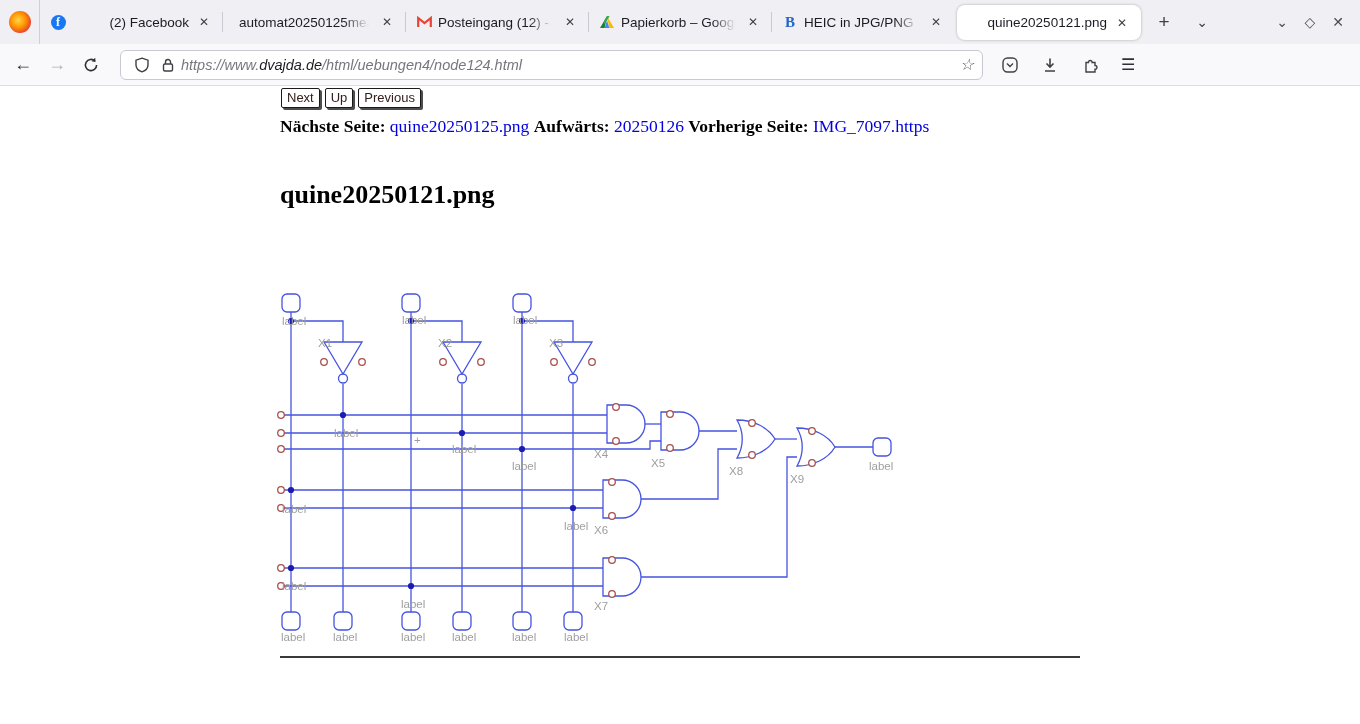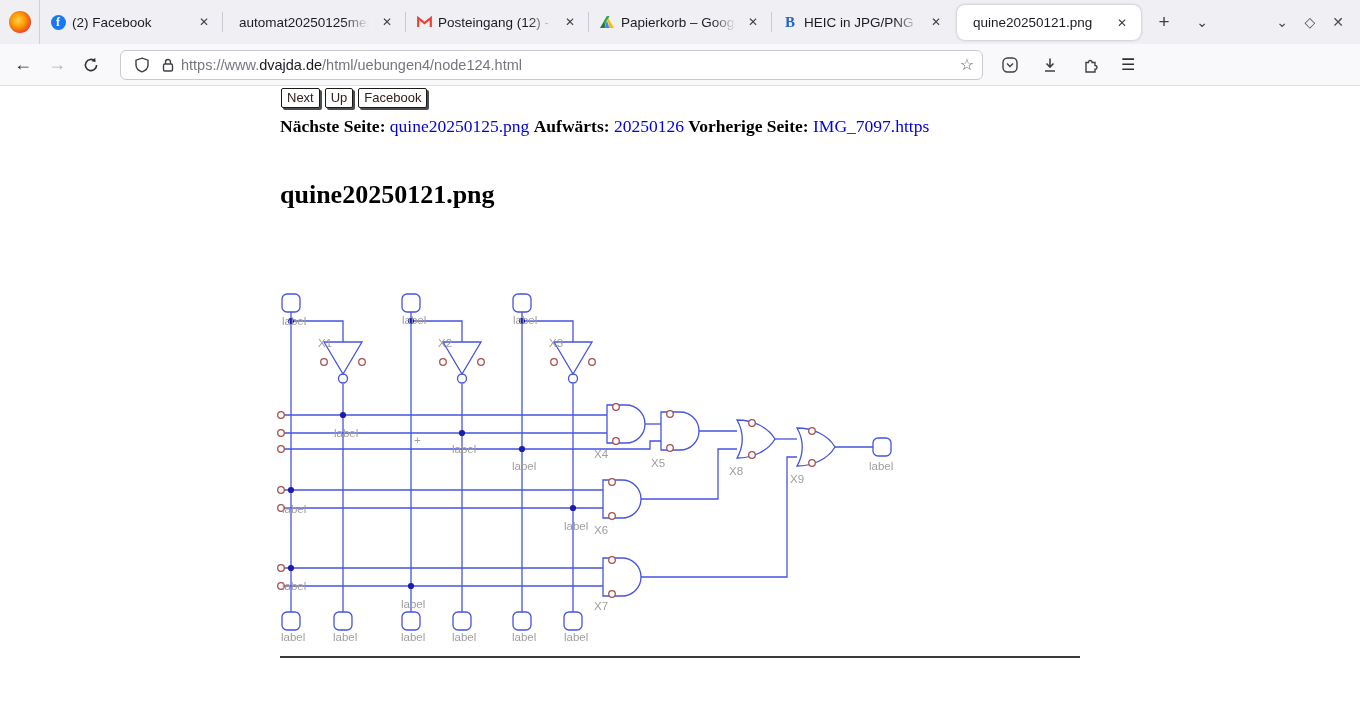--- a/index.html
+++ b/index.html
@@ -9,21 +9,21 @@
   
   .tabbar { height:44px; background:#f0f0f4; display:flex; align-items:stretch; }
   .fx-btn { width:40px; display:flex; align-items:center; justify-content:center;
     border-right:1px solid #cfcfd6; }
   .fx-logo { width:22px; height:22px; border-radius:50%;
     background:radial-gradient(circle at 42% 42%, #ffd54a 0%, #ff9500 40%, #e8452c 72%, #b5267f 100%); }
   .tab { width:183px; display:flex; align-items:center; padding:0 10px; position:relative;
     font-size:13.5px; color:#1c1b22; cursor:default; }
   .tab.sep::after { content:""; position:absolute; right:0; top:12px; height:20px;
     width:1px; background:#c9c9d2; }
-  .tab-title { flex:1; white-space:nowrap; overflow:hidden; margin:7px 6px; }
+  .tab-title { flex:1; white-space:nowrap; overflow:hidden; margin:7px 6px;text-align:right; }
   .tab-title.fade { -webkit-mask-image:linear-gradient(to right,#000 78%,transparent 98%);
     mask-image:linear-gradient(to right,#000 78%,transparent 98%); }
   .tab-close { font-size:12px; color:#3f3f46; padding:2px 4px; border-radius:3px; }
   .tab.active-tab { width:184px; background:#fff; border-radius:8px; margin:5px 0 4px 2px;
     box-shadow:0 0 3px rgba(0,0,0,.28); }
   .favicon { width:16px; height:16px; flex:none; display:flex; align-items:center;
     justify-content:center; }
   .fb-badge { width:15px; height:15px; border-radius:50%; background:#1877f2; color:#fff;
     font-family:"Liberation Serif",serif; font-weight:bold; font-size:12px; line-height:15px;
     text-align:center; }
@@ -37,21 +37,21 @@
   .winctl { width:28px; font-size:14px; color:#4a4a52; display:flex; align-items:center;
     justify-content:center; }
   .winctl.close { margin-right:8px; }
 
   .toolbar { height:42px; background:#f9f9fb; border-bottom:1px solid #dddde2;
     display:flex; align-items:center; }
   .nav-ico { width:34px; text-align:center; font-size:18px; color:#2f2f36; }
   .nav-ico.disabled { color:#b3b3bc; }
   .urlbar { width:863px; height:30px; margin-left:12px; background:#fff;
     border:1px solid #c9c9d1; border-radius:6px; display:flex; align-items:center;
-    padding:0 8px; }
+    padding:0 8px;font-style:italic; }
   .url-text { flex:1; font-size:14.5px; color:#76767f; white-space:nowrap; overflow:hidden; }
   .url-text .domain { color:#1c1b22; }
   .ico-svg { flex:none; margin:0 5px; display:block; }
   .star { font-size:16px; color:#5b5b66; margin-left:6px; }
   .tb-right { display:flex; align-items:center; margin-left:18px; gap:22px; }
   .menu-ico { font-size:16px; color:#2f2f36; margin-right:6px; }
 
   
   .content { position:relative; width:1228px; height:638px; background:#fff;
     font-family:"Liberation Serif", serif; color:#000; }
@@ -165,21 +165,21 @@
     </svg>
     <span class="menu-ico">☰</span>
   </div>
 </div>
 
 <div class="content">
 
   <div class="navbtns">
     <button class="navbtn">Next</button>
     <button class="navbtn">Up</button>
-    <button class="navbtn">Facebook</button>
+    <button class="navbtn">Previous</button>
   </div>
 
   <div class="navline">
     <b>Nächste Seite:</b>
     <a>quine20250125.png</a>
     <b>Aufwärts:</b>
     <a>20250126</a>
     <b>Vorherige Seite:</b>
     <a>IMG_7097.https</a>
   </div>

